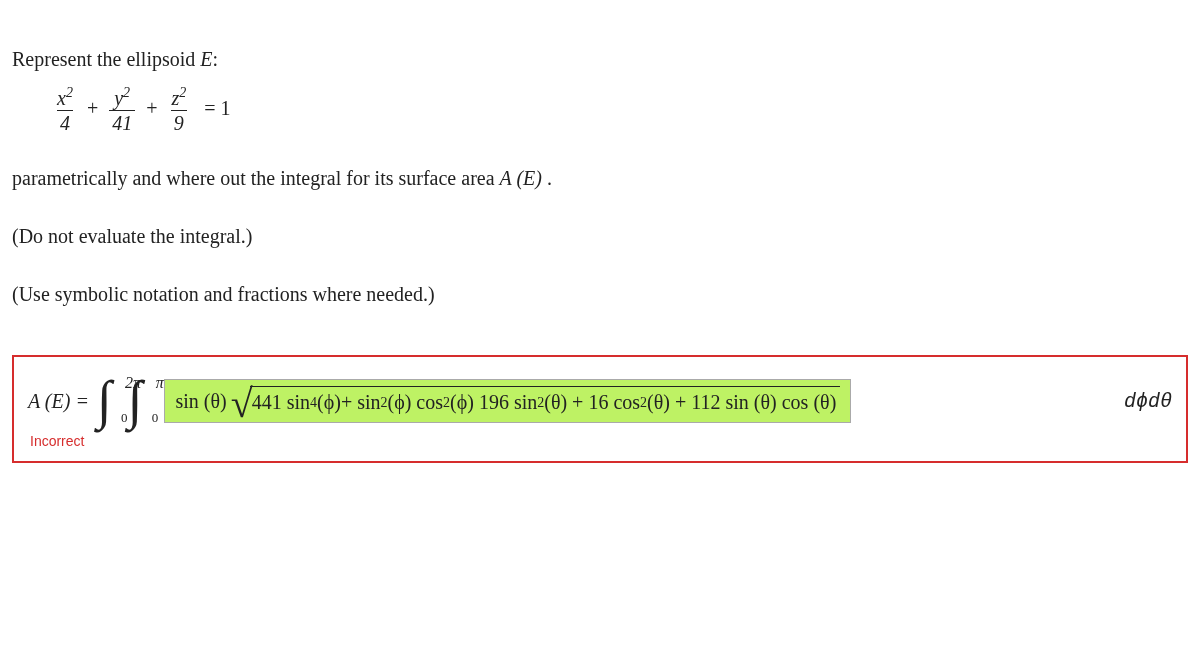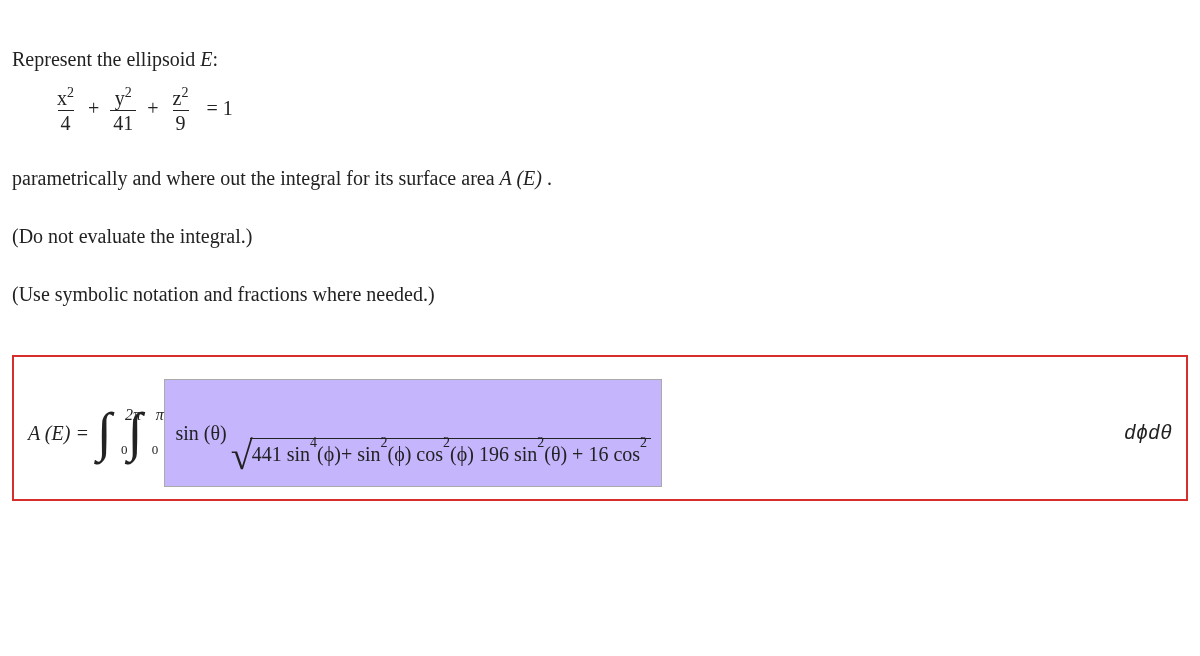--- a/index.html
+++ b/index.html
@@ -20,53 +20,53 @@
     margin-top: 48px;
   }
   .answer-row {
     display: flex;
     align-items: center;
     gap: 6px;
     flex-wrap: nowrap;
   }
   .answer-input {
     border: 1px solid #aaa;
-    background: #c4b5fd;
-    padding: 18px 10px;
+    background: #bef264;
+    padding: 6px 10px;
     font-family: "Times New Roman", Times, serif;
     font-size: 20px;
     display: inline-flex;
     align-items: center;
     white-space: nowrap;
   }
   .feedback {
     color: #d62d2d;
     font-family: Arial, Helvetica, sans-serif;
     font-size: 14px;
     margin-top: 10px;
     margin-left: 2px;
   }
   .diff { font-style: italic; margin-left: auto; padding-left: 16px; white-space: nowrap; font-family: Liberation Mono, monospace; }
 
   
-  .frac { display: inline-flex; flex-direction: column; align-items: center; vertical-align: middle; line-height: 1; }
+  .frac { display: inline-flex; flex-direction: column; align-items: center; vertical-align: middle; font-style: italic; line-height: 1; }
   .frac .num { padding: 0 3px 2px 3px; }
   .frac .den { border-top: 1.2px solid #222; padding: 2px 3px 0 3px; }
   sup { font-size: 0.7em; vertical-align: super; line-height: 0; font-style: normal;}
   .isup { font-size: 0.7em; vertical-align: super; line-height: 0;}
   .integral-pair { display:inline-flex; align-items:center; vertical-align:middle; }
   .intwrap { display:inline-flex; flex-direction:column; align-items:center; position:relative; margin:0 2px;}
   .intwrap .top { font-size: 16px; font-style: italic; position:absolute; top:-8px; left:28px; white-space:nowrap;}
   .intwrap .bot { font-size: 13px; position:absolute; bottom:-6px; left:24px;}
   .intsign { font-size: 54px; line-height: 0.7; font-family: "Times New Roman", serif;}
 
   
   .sqrt { display:inline-flex; align-items:stretch; vertical-align:middle; }
   .sqrt .surd { font-size: 40px; line-height: 0.6; align-self:flex-end; padding-bottom: 0px;}
-  .sqrt .rad { border-top: 1.6px solid #222; padding: 4px 4px 2px 2px; margin-left:-3px; display:inline-flex; align-items:flex-start; white-space:nowrap;margin-top:40px;}
+  .sqrt .rad { border-top: 1.6px solid #222; padding: 4px 4px 2px 2px; margin-left:-3px; display:inline-flex; align-items:center; white-space:nowrap;}
   .mathit { font-style: italic; }
 </style>
 </head>
 <body>
 
 <div class="line">
   <span>Represent the ellipsoid </span><span class="italic">E</span><span>:</span>
 </div>
 
 <div class="eq-block">
@@ -124,20 +124,22 @@
             <sup>4</sup>
             <span> (ϕ) </span>
           <span>+ sin</span>
             <sup>2</sup>
             <span> (ϕ) cos</span>
             <sup>2</sup>
             <span> (ϕ) 196 sin</span>
             <sup>2</sup>
             <span> (θ)  + 16 cos</span>
             <sup>2</sup>
+            <span> (θ) + 112 sin (θ) cos (θ)</span>
         </span>
       </span>
     </span>
 
     <span class="diff">dϕdθ</span>
   </div>
 
+  <div class="feedback">Incorrect</div>
 </div>
 
 </body></html>

